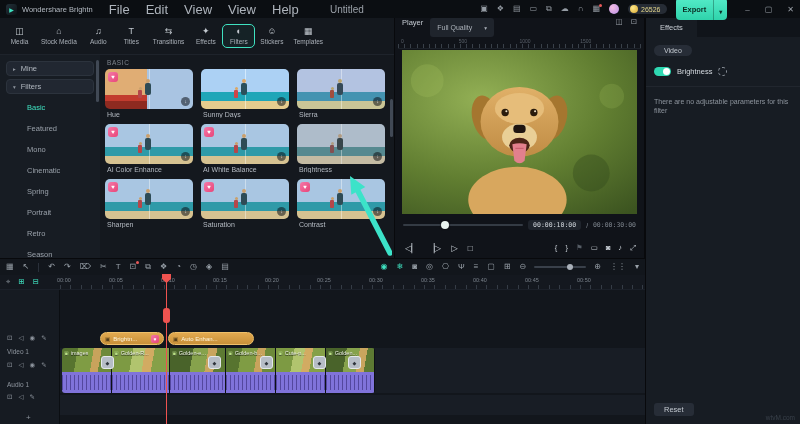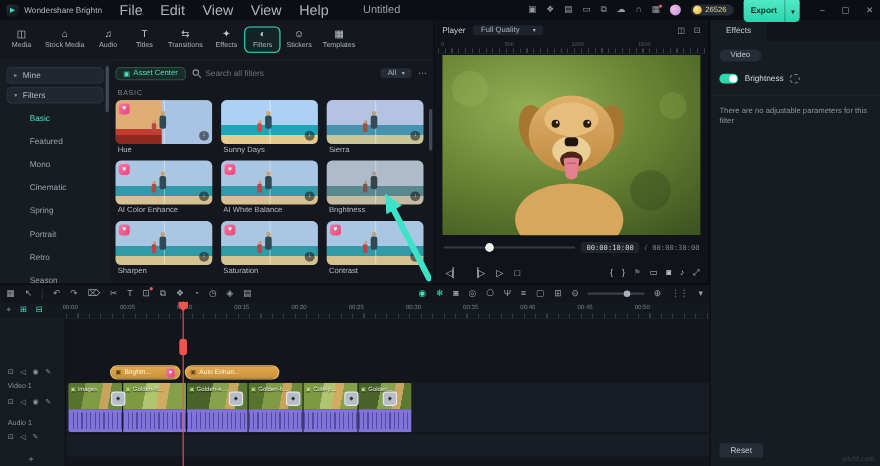--- a/index.html
+++ b/index.html
@@ -78,21 +78,21 @@
   .card.fav .heart{display:block}
   .dl-badge{position:absolute;right:3px;bottom:3px;width:9px;height:9px;border-radius:50%;
             background:rgba(12,16,22,.55);color:#d8dde3;font-size:5.5px;line-height:9px;text-align:center}
   .dl-badge::before{content:"↓"}
   .card-label{font-size:7px;color:#b4bac2;margin:2px 0 6px 2px;white-space:nowrap;overflow:hidden}
   .v-scroll{position:absolute;right:1px;top:44px;width:3px;height:38px;background:#414955;border-radius:2px}
   .arrow-svg{position:absolute;left:330px;top:147px;width:62px;height:93px;z-index:9;pointer-events:none}
 
   
   .player{position:absolute;top:18px;left:395px;width:250px;height:240px;background:#101319;border-right:1px solid #08090c}
-  .phead{height:19px;display:flex;align-items:center;gap:7px;padding:0 7px}
+  .phead{height:19px;display:flex;gap:7px;padding:0 7px}
   .p-label{font-size:7.5px;color:#c6ccd3}
   .quality{display:flex;align-items:center;gap:12px;background:#1f242c;border-radius:3px;padding:1px 7px;font-size:7px;color:#aab0b8}
   .quality .chev::before{content:"▾";font-size:5.5px}
   .ph-icons{margin-left:auto;display:flex;gap:8px;font-size:7.5px;color:#9aa0a8}
   .pruler{height:12px;margin:0 3px;position:relative;border-bottom:1px solid #1c2129}
   .pruler::before{content:"";position:absolute;left:0;right:0;bottom:0;height:4px;
      background:repeating-linear-gradient(90deg,#394049 0 1px,transparent 1px 6.2px)}
   .pr-lb{position:absolute;top:1px;font-size:5px;color:#596069}
   .screen{position:absolute;top:32px;left:7px;right:7px;bottom:44px;background:#000;overflow:hidden}
   .screen svg{width:100%;height:100%;display:block}
@@ -318,35 +318,20 @@
               <span>Retro</span>
             </div>
 
             <div class="cat">
               <span>Season</span>
             </div>
           </div>
         <div class="cats-scroll"></div>
       </aside>
       <div class="content">
-        <div class="assetbar">
-          <span class="ac-btn">
-            <span class="ac-ic">▣</span>
-            <span>Asset Center</span>
-          </span>
-          <span class="search-wrap">
-            <span class="search-i"></span>
-            <span>Search all filters</span>
-          </span>
-          <span class="all-dd">
-            <span>All</span>
-            <span class="chev"></span>
-          </span>
-          <span class="more">⋯</span>
-        </div>
         <div class="seclabel">BASIC</div>
         <div class="grid">
 
             <div class="card fav">
               <div class="thumb v-hue">
                 <span class="fig"></span>
                 <span class="fig2"></span>
                 <span class="heart"></span>
                 <span class="dl-badge"></span>
 

